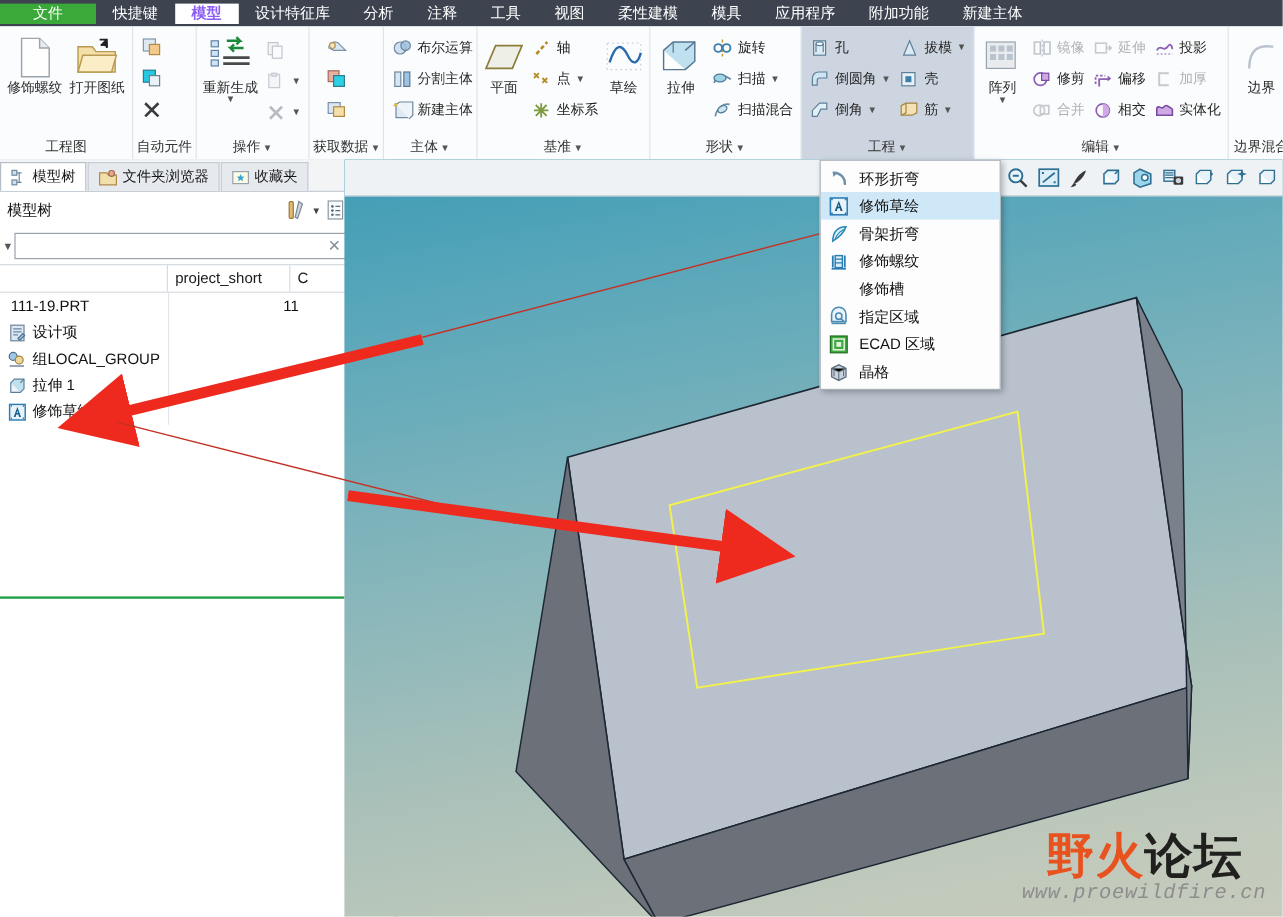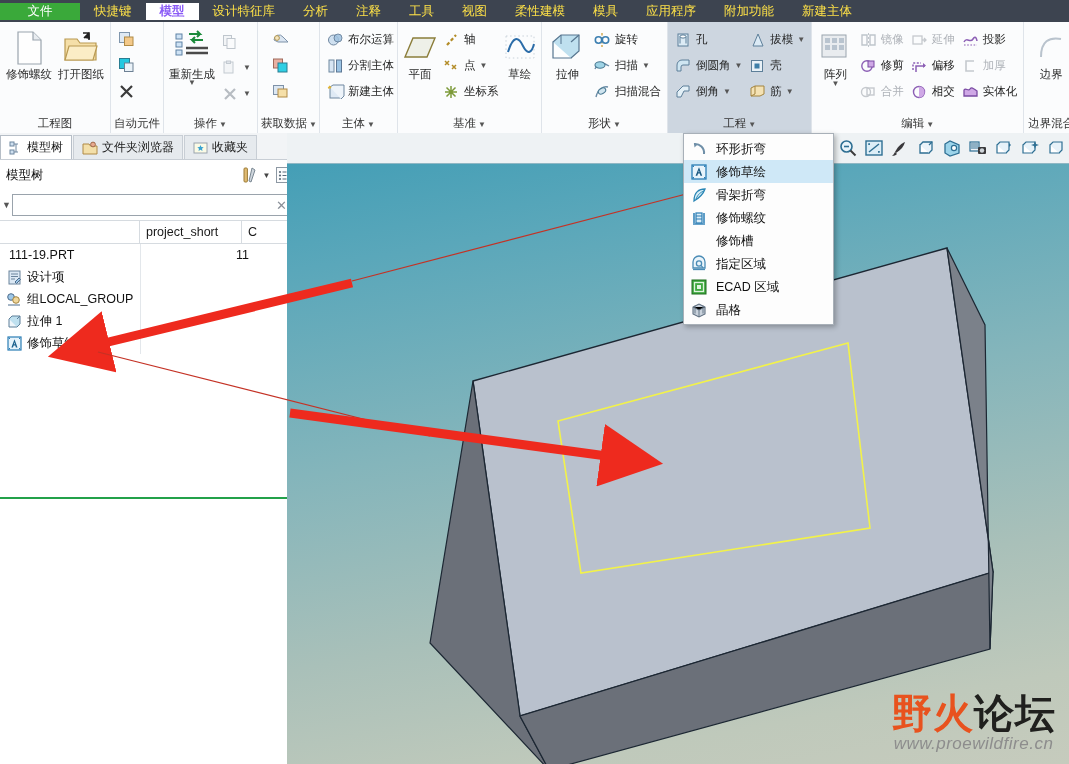--- a/index.html
+++ b/index.html
@@ -6,21 +6,21 @@
   body{
     width:1069px;height:764px;overflow:hidden;
     font-family:"Liberation Sans","DejaVu Sans",sans-serif;
     font-size:12px;color:#222;background:#fff;
     -webkit-font-smoothing:antialiased;
   }
   #app{position:relative;width:1069px;height:764px;overflow:hidden;}
 
   
   .tabbar{position:absolute;left:0;top:0;width:1069px;height:22px;background:#3d4450;display:flex;align-items:center;}
-  .tab{display:flex;align-items:center;justify-content:center;color:#fde047;font-size:12.5px;padding:0 14px;white-space:nowrap;}
+  .tab{display:flex;align-items:center;justify-content:center;color:#ffffff;font-size:12.5px;padding:0 14px;white-space:nowrap;}
   .tab.file{background:#3aa93a;color:#fff;min-width:52px;font-weight:normal;}
   .tab.active{background:#fff;color:#8b5cf6;font-weight:bold;}
 
   
   .ribbon{position:absolute;left:0;top:22px;width:1069px;height:111px;background:#fbfcfd;
           border-bottom:1px solid #b9c2cc;display:flex;align-items:stretch;overflow:hidden;}
   .rgroup{position:relative;display:flex;flex-direction:column;justify-content:space-between;
           border-right:1px solid #dfe4ea;padding:2px 3px 0 3px;box-sizing:border-box;}
   .rgroup.hl{background:#cdd6e0;}
   .rgroup .items{flex:1;display:flex;align-items:flex-start;padding-top:2px;}
@@ -34,21 +34,21 @@
 
   .col{display:flex;flex-direction:column;justify-content:flex-start;gap:1px;padding-top:1px;}
   .smbtn{display:flex;align-items:center;gap:3px;height:25px;padding:0 3px;white-space:nowrap;cursor:default;}
   .smbtn .lbl{font-size:11.5px;color:#252525;}
   .smbtn .lbl.dis{color:#aeb2b8;}
   .smbtn .car{font-size:8px;color:#555;margin-left:1px;}
   .icobox{width:19px;height:19px;display:flex;align-items:center;justify-content:center;flex:0 0 19px;}
 
   
   .leftpanel{position:absolute;left:0;top:133px;width:332px;height:631px;background:#fff;
-             border-right:1px solid #f9a8d4;box-sizing:border-box;}
+             border-right:4px solid #f9a8d4;box-sizing:border-box;}
   .lp-tabs{height:26px;display:flex;align-items:flex-end;background:#f2f4f6;border-bottom:1px solid #c8ced5;}
   .lp-tab{display:flex;align-items:center;gap:4px;height:24px;padding:0 8px;font-size:12px;color:#1a1a1a;
           background:#e6eaee;border:1px solid #c8ced5;border-bottom:none;margin-right:1px;box-sizing:border-box;}
   .lp-tab.active{background:#fff;border-color:#b6bec7;}
   .lp-head{height:30px;display:flex;align-items:center;padding:0 4px 0 6px;background:#fff;}
   .lp-head .t{font-size:12.5px;color:#111;flex:1;}
   .lp-tool{width:22px;height:22px;display:flex;align-items:center;justify-content:center;}
   .lp-car{font-size:8px;color:#444;width:11px;text-align:center;}
   .lp-filter{height:30px;display:flex;align-items:center;padding:0 4px 0 2px;gap:2px;}
   .lp-filter .pre{font-size:9px;color:#555;width:8px;text-align:center;}
@@ -86,21 +86,21 @@
   .mitem.sel{background:#cfe8f7;}
   .mitem .micon{width:20px;height:19px;display:flex;align-items:center;justify-content:center;flex:0 0 20px;}
   .mitem .mlbl{line-height:14px;}
 
   
   .wm{position:absolute;right:14px;bottom:10px;text-align:center;user-select:none;}
   .wm .l1{display:flex;align-items:baseline;justify-content:center;gap:1px;}
   .wm .ch{font-family:"DejaVu Sans","Liberation Sans",sans-serif;font-size:40px;font-weight:bold;line-height:40px;}
   .wm .o{color:#e8521e;}
   .wm .d{color:#20201e;}
-  .wm .l2{font-family:Liberation Sans, sans-serif;font-style:italic;font-size:17px;color:#8d8d8d;letter-spacing:.5px;margin-top:1px;text-align:center;}
+  .wm .l2{font-family:Liberation Mono, monospace;font-style:italic;font-size:17px;color:#8d8d8d;letter-spacing:.5px;margin-top:1px;text-align:center;}
 
   svg{display:block;overflow:visible;}
 </style>
 </head>
 <body>
 
 <div id="app">
 
   <div class="tabbar" id="tabbar">
       <div class="tab file">文件</div>

